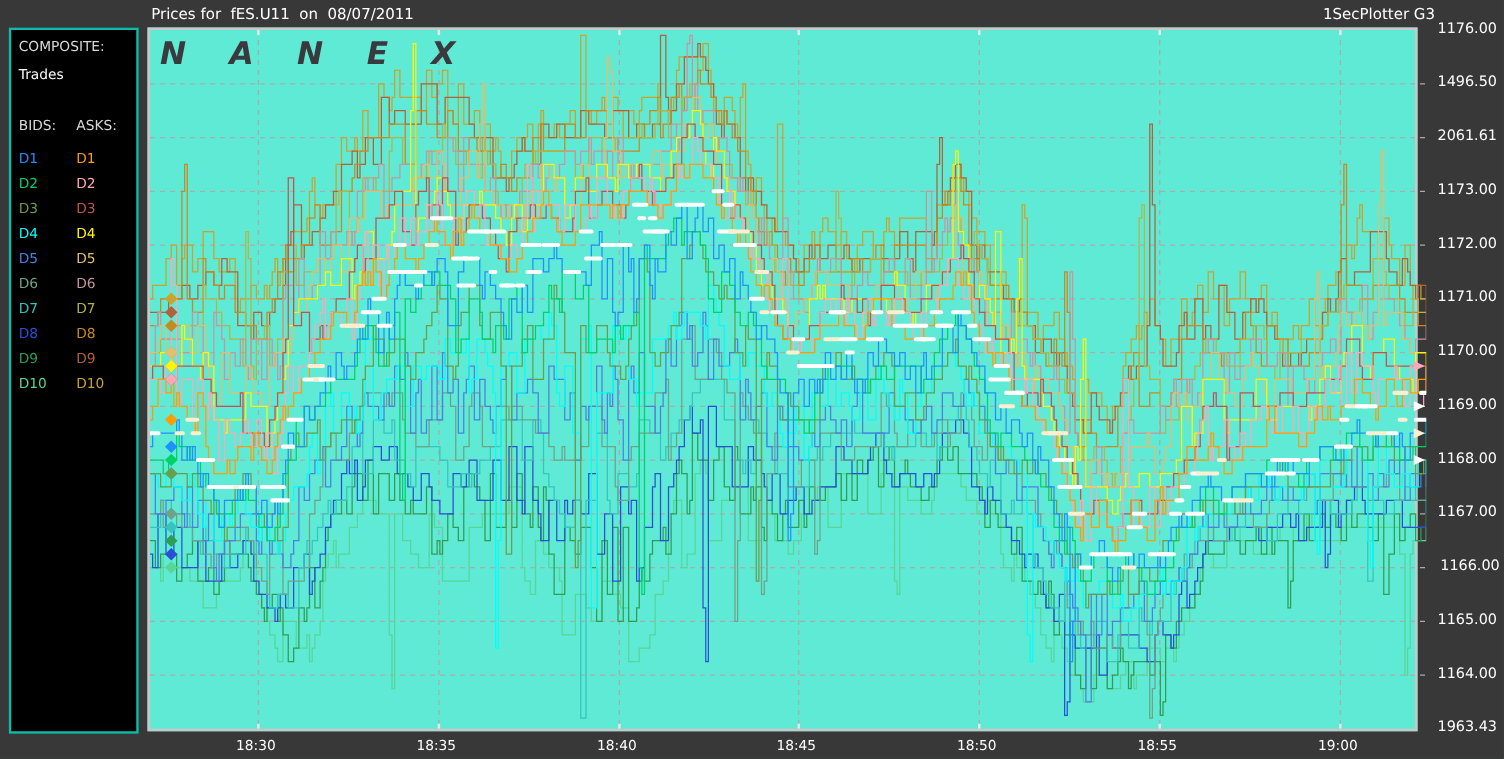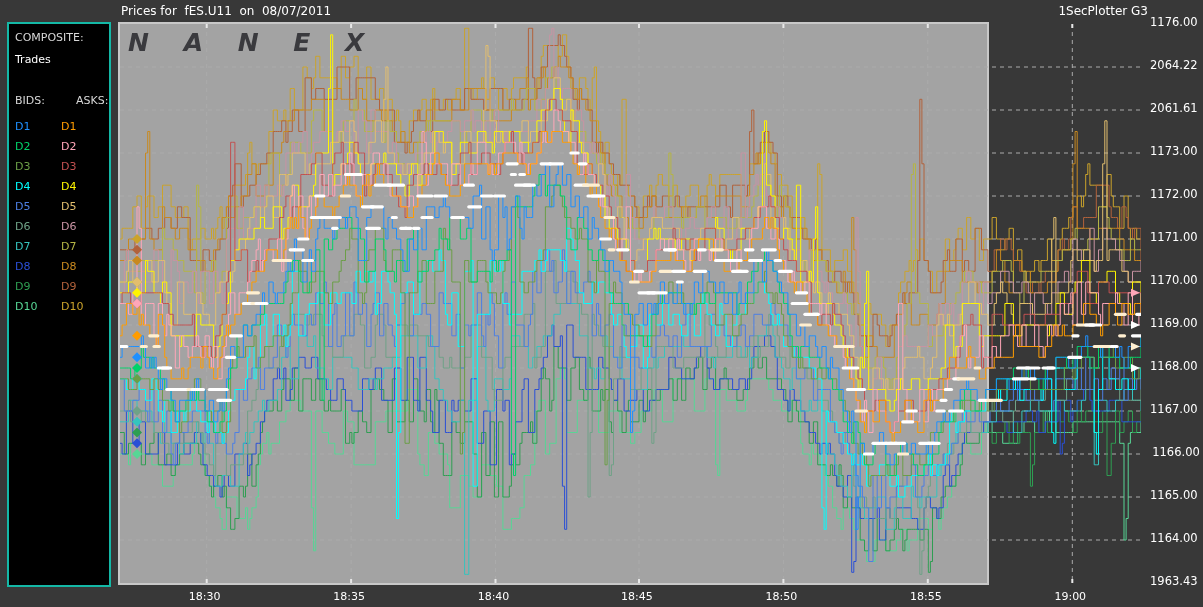--- a/index.html
+++ b/index.html
@@ -7,26 +7,26 @@
           font-family:"DejaVu Sans","Liberation Sans",sans-serif;}
   .titlebar{position:absolute;left:0;top:0;width:1203px;height:38px;}
   .title{position:absolute;left:121px;top:4px;font-size:12px;color:#ffffff;white-space:pre;}
   .app-label{position:absolute;right:55px;top:4px;font-size:12px;color:#ffffff;}
   .legend-panel{position:absolute;left:7px;top:22px;width:104px;height:565px;background:#000000;
                 border:2px solid #14b8a6;box-sizing:border-box;}
   .composite-label{position:absolute;left:6px;top:7px;font-size:11px;color:#d8d8d8;}
   .composite-value{position:absolute;left:6px;top:29px;font-size:11px;color:#ffffff;}
   .cols-header{position:absolute;left:0;top:70px;width:100%;font-size:11px;color:#d8d8d8;}
   .cols-header .bh{position:absolute;left:6px;}
-  .cols-header .ah{position:absolute;left:52px;margin-left:15px;}
+  .cols-header .ah{position:absolute;left:52px;}
   .legend-rows{position:absolute;left:0;top:93px;width:100%;}
   .lrow{position:relative;height:20px;font-size:11px;}
   .lrow .bid{position:absolute;left:6px;top:3px;}
   .lrow .ask{position:absolute;left:52px;top:3px;}
-  .plot{position:absolute;left:118px;top:22px;width:871px;height:563px;background:#a3a3a3;
+  .plot{position:absolute;left:118px;top:22px;width:1016px;height:563px;background:#5eead4;
         border:2px solid #c8c8c8;box-sizing:border-box;}
   .plot svg{position:absolute;left:0;top:0;}
   .watermark{position:absolute;left:8px;top:4px;font-size:25px;font-weight:bold;font-style:italic;
              letter-spacing:13px;color:#3a3a3e;user-select:none;}
   .ylabel{position:absolute;left:1150px;width:52px;font-size:11.5px;color:#ffffff;text-align:left;}
   .xlabel{position:absolute;top:590px;width:44px;font-size:11px;color:#ffffff;text-align:center;}
 </style>
 </head>
 <body>
 
@@ -304,21 +304,21 @@
         <path d="M1011,264.8 L1020,268.8 L1011,272.8 Z" fill="#FFA6B8"></path>
         <path d="M1011,297.0 L1020,301.0 L1011,305.0 Z" fill="#FFFFFF"></path>
         <path d="M1011,318.5 L1020,322.5 L1011,326.5 Z" fill="#FFEFD0"></path>
         <path d="M1011,340.0 L1020,344.0 L1011,348.0 Z" fill="#FFFFFF"></path>
       </svg>
     <div class="watermark">N A N E X</div>
   </div>
 
   <div id="y-axis">
       <div class="ylabel" style="top: 15px;">1176.00</div>
-      <div class="ylabel" style="top: 58px;">2064.22</div>
+      <div class="ylabel" style="top: 58px;">1496.50</div>
       <div class="ylabel" style="top: 101px;">2061.61</div>
       <div class="ylabel" style="top: 144px;">1173.00</div>
       <div class="ylabel" style="top: 187px;">1172.00</div>
       <div class="ylabel" style="top: 230px;">1171.00</div>
       <div class="ylabel" style="top: 273px;">1170.00</div>
       <div class="ylabel" style="top: 316px;">1169.00</div>
       <div class="ylabel" style="top: 359px;">1168.00</div>
       <div class="ylabel" style="top: 402px;">1167.00</div>
       <div class="ylabel" style="top: 445px; text-align: center;">1166.00</div>
       <div class="ylabel" style="top: 488px;">1165.00</div>

